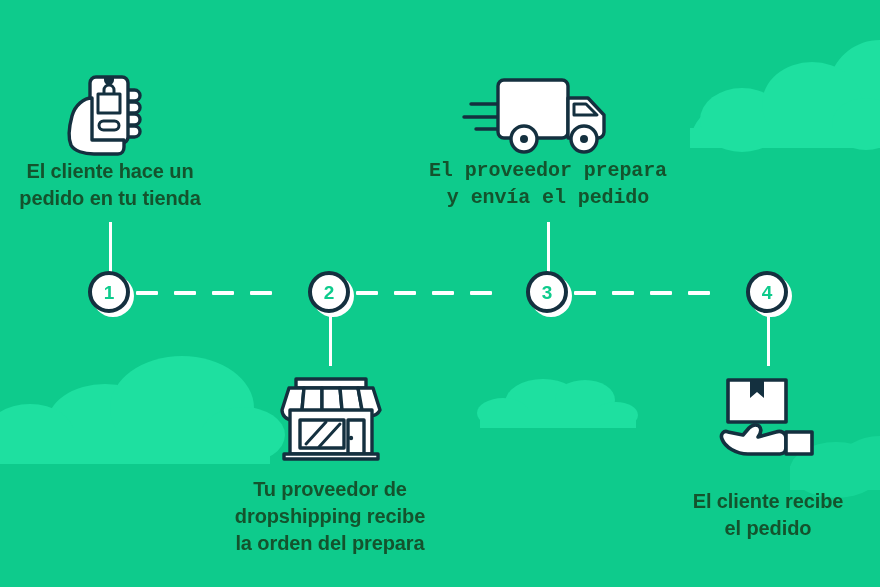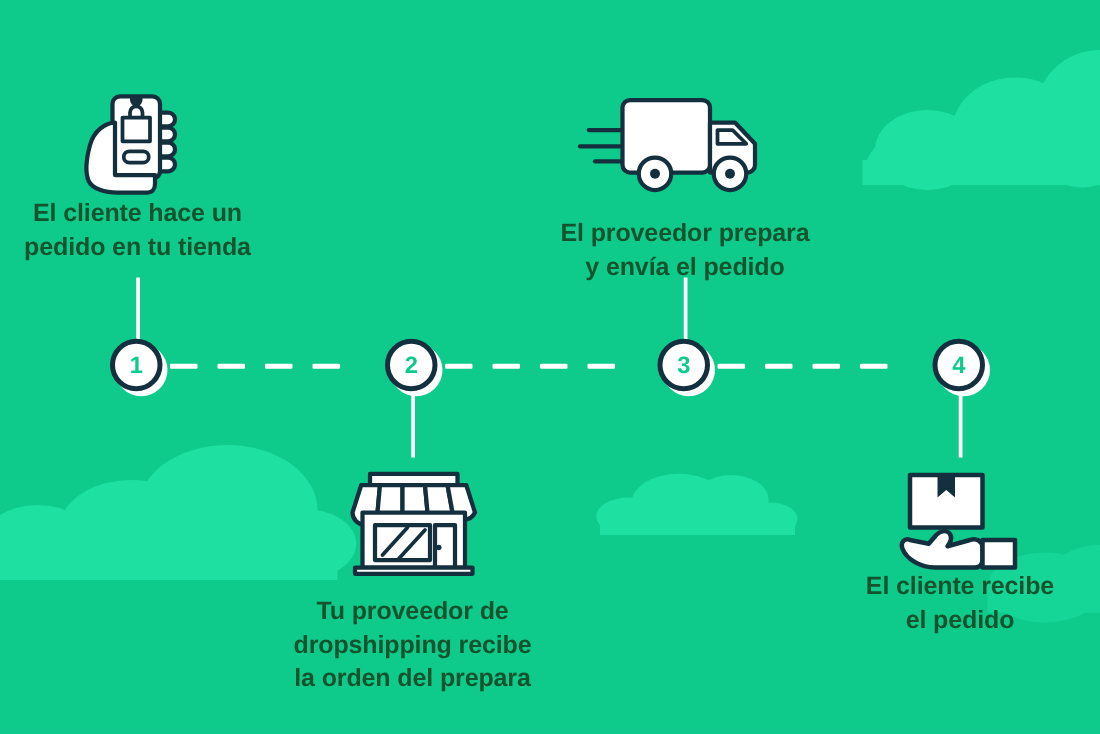--- a/index.html
+++ b/index.html
@@ -202,21 +202,21 @@
       </g>
 
       <path d="M112 38 L124 38 L135 49 L112 49 Z" fill="#ffffff" stroke="#14303f" stroke-width="3" stroke-linejoin="round"></path>
 
       <circle cx="62" cy="73" r="13" fill="#ffffff" stroke="#14303f" stroke-width="3.4"></circle>
       <circle cx="62" cy="73" r="4" fill="#14303f"></circle>
       <circle cx="122" cy="73" r="13" fill="#ffffff" stroke="#14303f" stroke-width="3.4"></circle>
       <circle cx="122" cy="73" r="4" fill="#14303f"></circle>
     </svg>
   </div>
-  <div class="caption" style="left:428px;top:174px;width:240px;">El proveedor prepara
+  <div class="caption" style="left:428px;top:158px;width:240px;font-family:Liberation Mono, monospace;">El proveedor prepara
 y envía el pedido</div>
 
   <div class="icon-box" style="left:272px;top:370px;width:118px;height:96px;">
     <svg viewBox="0 0 118 96" width="118" height="96" xmlns="http://www.w3.org/2000/svg">
       <g fill="#ffffff" stroke="#14303f" stroke-width="3.4" stroke-linejoin="round" stroke-linecap="round">
 
         <rect x="24" y="9" width="70" height="9"></rect>
 
         <path d="M10 40 L17 18 L32 18 L30 40 A10 10 0 0 1 10 40 Z"></path>
         <path d="M30 40 L32 18 L50 18 L50 40 A10 10 0 0 1 30 40 Z"></path>
@@ -262,16 +262,16 @@
                  C72 59, 67 56, 62 58
                  L44 63
                  C47 59, 48 55, 45 52
                  C42 50, 38 51, 35 54
                  L29 61 Z"></path>
 
         <rect x="72" y="58" width="26" height="22"></rect>
       </g>
     </svg>
   </div>
-  <div class="caption" style="left:660px;top:456px;width:216px;">El cliente recibe
+  <div class="caption" style="left:660px;top:488px;width:216px;">El cliente recibe
 el pedido</div>
 
 </div>
 
 </body></html>

